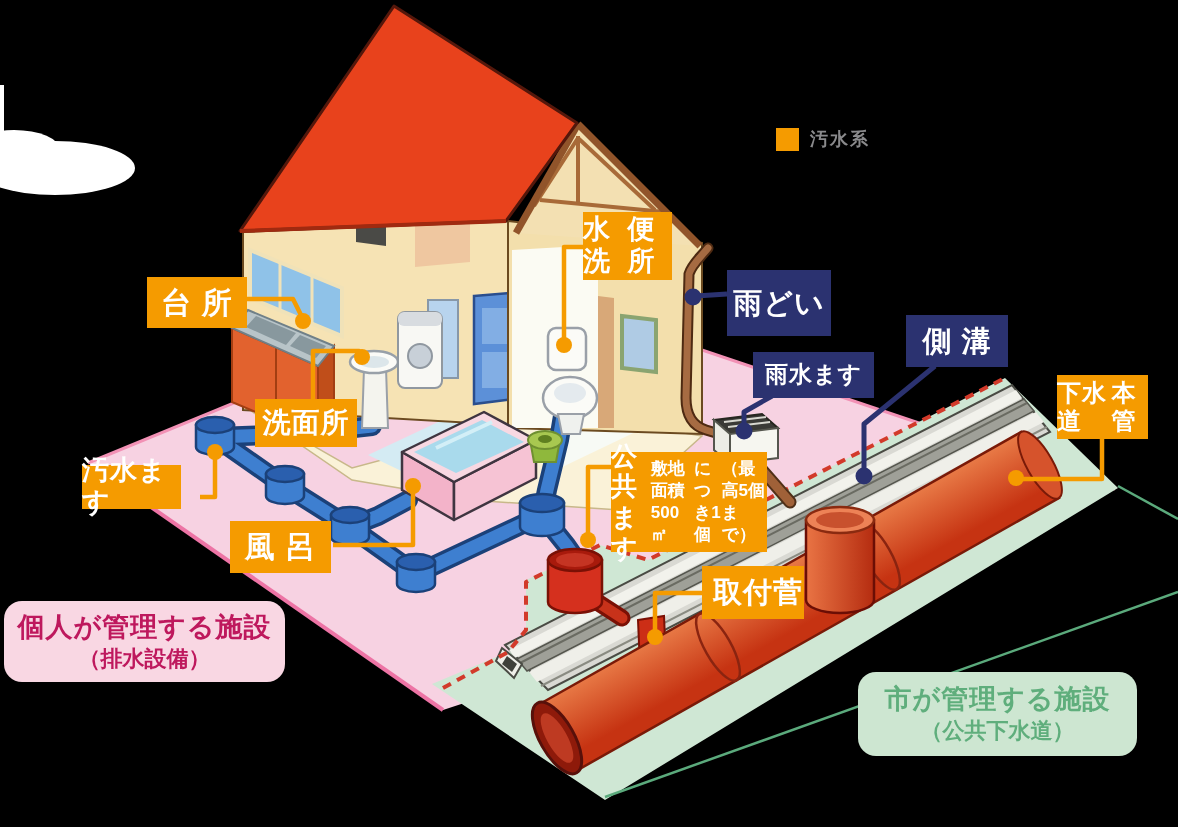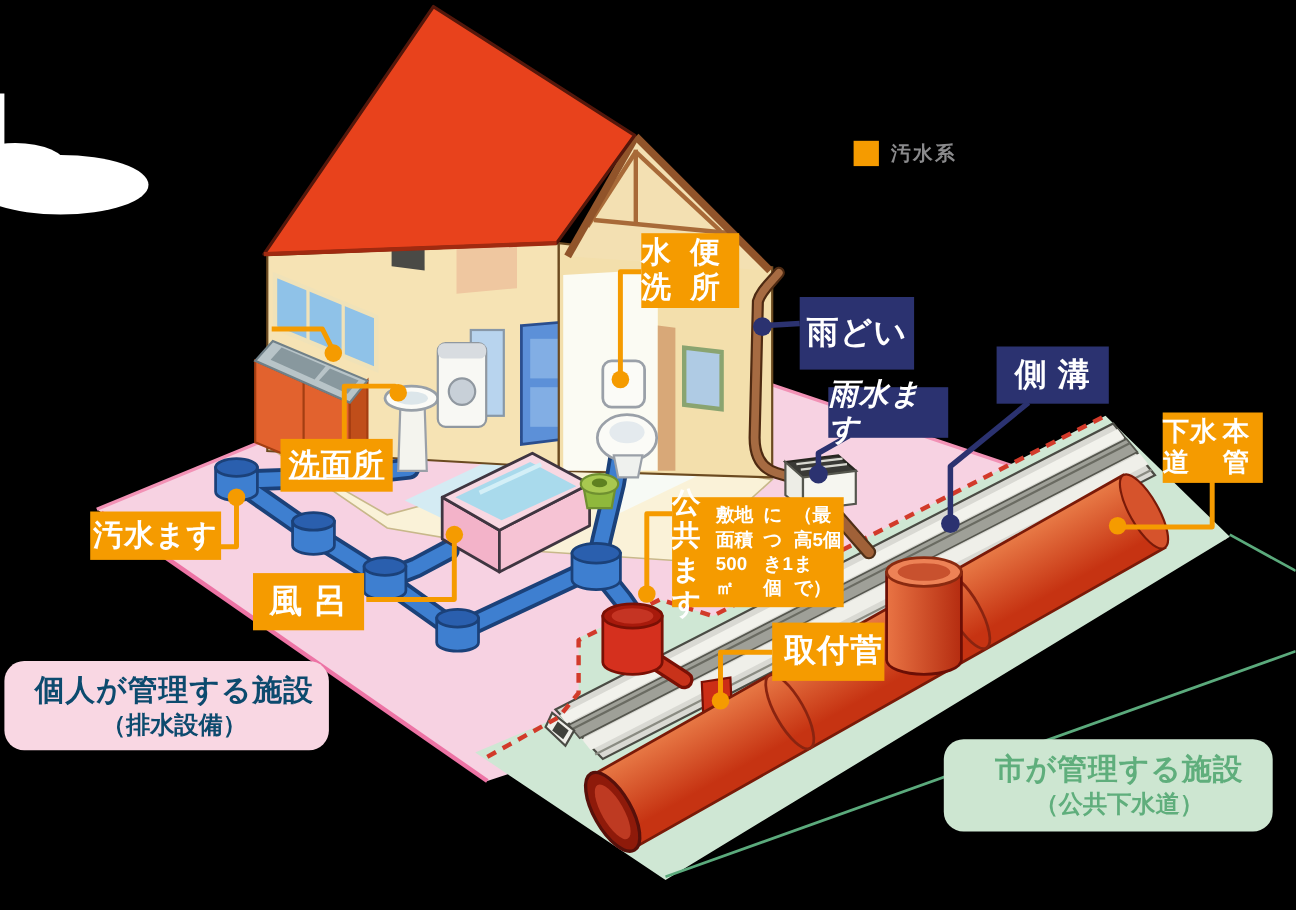--- a/index.html
+++ b/index.html
@@ -11,22 +11,22 @@
   .lbl.orange{background:#F59B00;}
   .lbl.navy{background:#2B3270;}
   .legend{position:absolute;left:776px;top:127px;display:flex;flex-direction:column;gap:14px;}
   .legend-row{display:flex;align-items:center;gap:11px;}
   .swatch{width:23px;height:23px;display:inline-block;}
   .swatch.orange{background:#F59B00;}
   .swatch.navy{background:#2B3270;}
   .legend-text{font-size:18px;font-weight:bold;color:#8A8A8C;letter-spacing:2px;}
   .zone{position:absolute;display:flex;flex-direction:column;align-items:center;justify-content:center;
         border-radius:18px;font-weight:bold;text-align:center;line-height:1.3;}
-  .zone.private{left:4px;top:601px;width:281px;height:81px;background:#F9D7E3;color:#0c4a6e;padding-left:14px;}
-  .zone.public{left:858px;top:672px;width:279px;height:84px;background:#CDE6D1;color:#5FAE7C;padding-left:20px;}
+  .zone.private{left:4px;top:601px;width:281px;height:81px;background:#F9D7E3;color:#be185d;}
+  .zone.public{left:858px;top:672px;width:279px;height:84px;background:#CDE6D1;color:#5FAE7C;}
   .zone .z1{font-size:27px;letter-spacing:1px;}
   .zone .z2{font-size:22px;}
   .pb-title{font-size:26px;letter-spacing:2px;}
   .pb-note{font-size:17px;letter-spacing:0;line-height:1.3;}
 </style>
 </head>
 <body>
 
 <div class="stage">
 
@@ -273,24 +273,27 @@
   </g>
 </svg>
 
   <div class="legend">
     <div class="legend-row">
       <span class="swatch orange"></span>
       <span class="legend-text">汚水系</span>
     </div>
   </div>
 
-  <div class="lbl orange" style="left:255px;top:399px;width:102px;height:48px;font-size:28px;text-decoration:underline;">
+  <div class="lbl orange" style="left:147px;top:277px;width:100px;height:51px;font-size:30px;">
+    <span>台 所</span>
+  </div>
+  <div class="lbl orange" style="left:255px;top:399px;width:102px;height:48px;font-size:28px;">
     <span>洗面所</span>
   </div>
-  <div class="lbl orange" style="left:82px;top:465px;width:119px;height:44px;font-size:27px;">
+  <div class="lbl orange" style="left:82px;top:465px;width:99px;height:44px;font-size:27px;">
     <span>汚水ます</span>
   </div>
   <div class="lbl orange" style="left:230px;top:521px;width:101px;height:52px;font-size:30px;">
     <span>風 呂</span>
   </div>
   <div class="lbl orange" style="left:583px;top:212px;width:89px;height:68px;font-size:27px;">
     <span>水洗</span>
     <span>便所</span>
   </div>
   <div class="lbl orange" style="left:611px;top:452px;width:156px;height:100px;">
@@ -303,21 +306,21 @@
     <span>取付菅</span>
   </div>
   <div class="lbl orange" style="left:1057px;top:375px;width:91px;height:64px;font-size:24px;">
     <span>下水道</span>
     <span>本管</span>
   </div>
 
   <div class="lbl navy" style="left:727px;top:270px;width:104px;height:66px;font-size:29px;">
     <span>雨どい</span>
   </div>
-  <div class="lbl navy" style="left:753px;top:352px;width:109px;height:46px;font-size:27px;font-style:italic;">
+  <div class="lbl navy" style="left:753px;top:352px;width:121px;height:46px;font-size:23px;">
     <span>雨水ます</span>
   </div>
   <div class="lbl navy" style="left:906px;top:315px;width:102px;height:52px;font-size:29px;">
     <span>側 溝</span>
   </div>
 
   <div class="zone private">
     <span class="z1">個人が管理する施設</span>
     <span class="z2">（排水設備）</span>
   </div>

